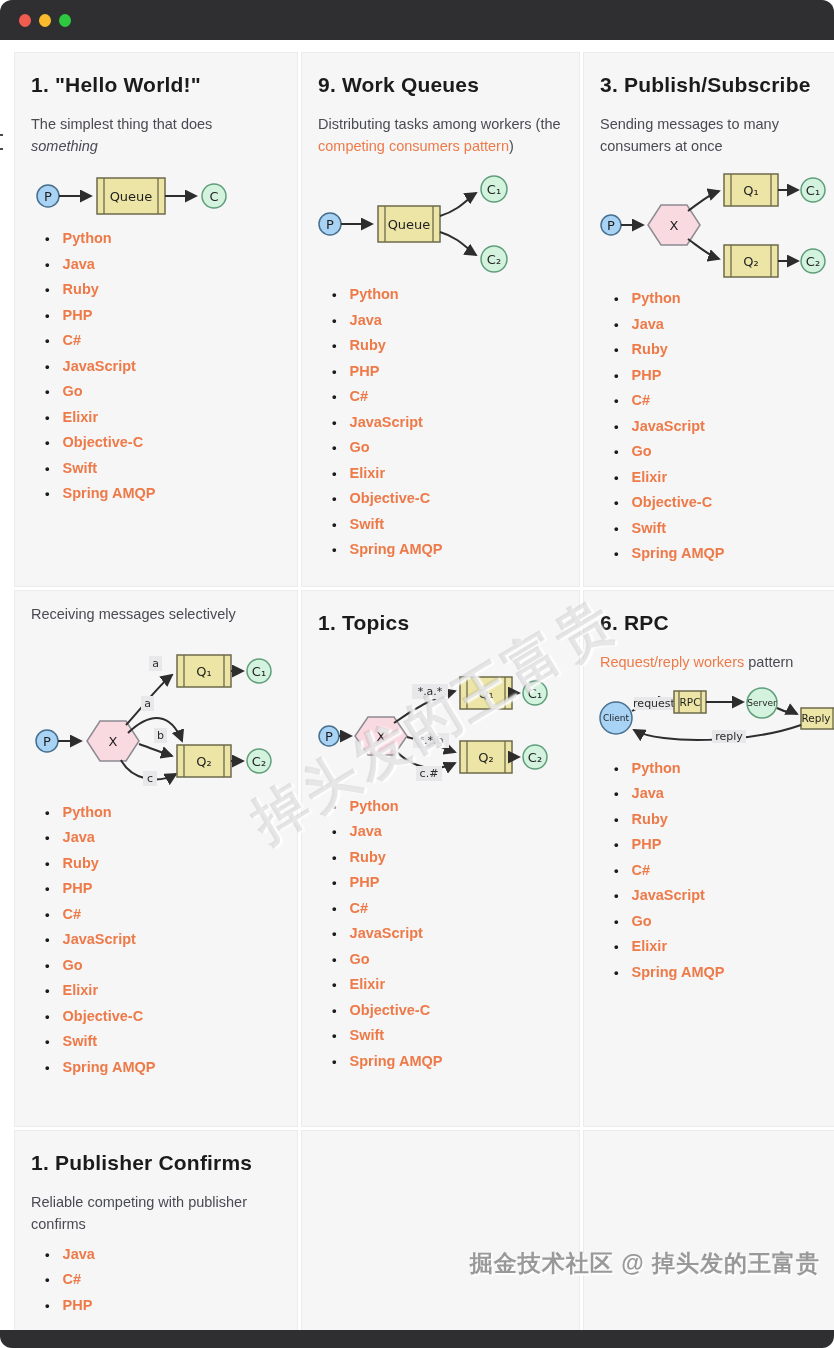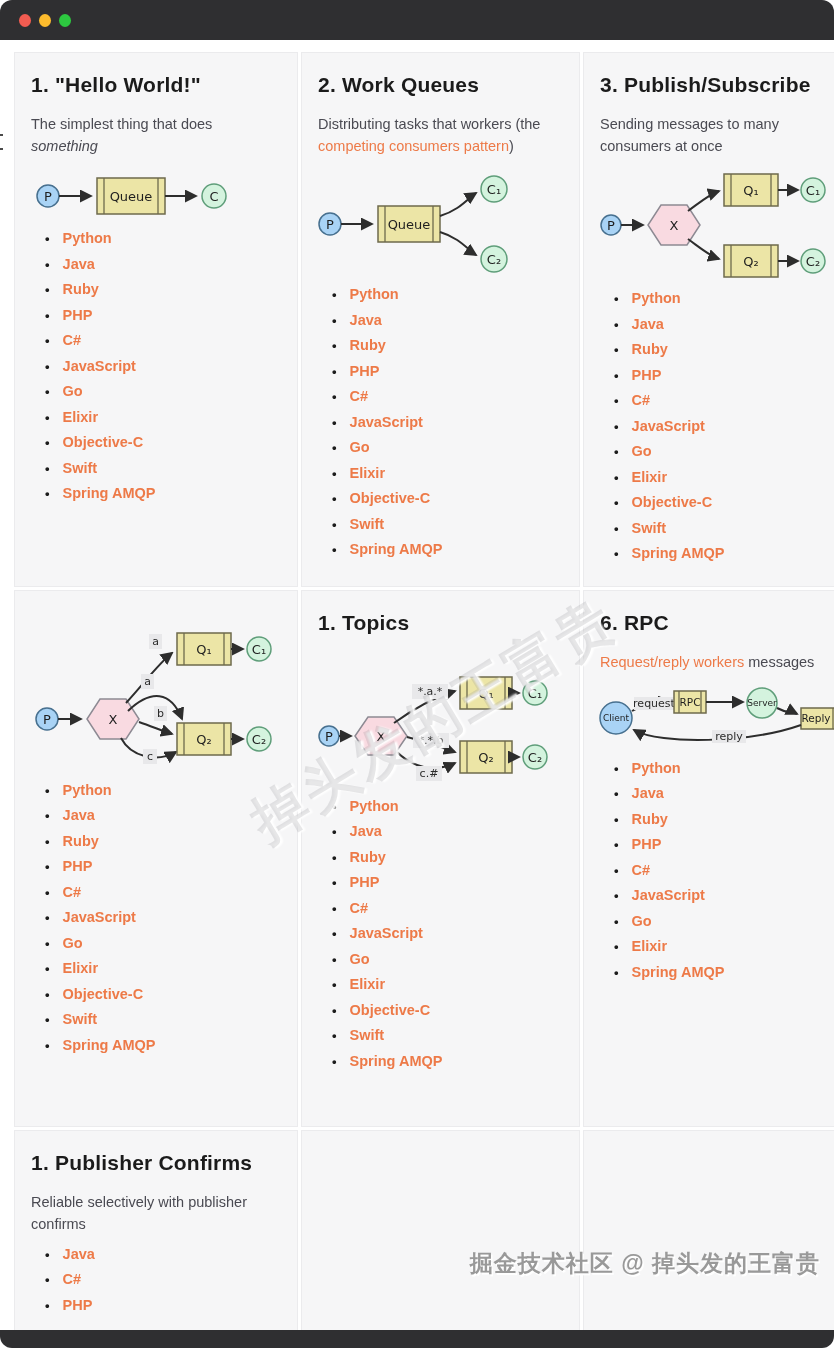--- a/index.html
+++ b/index.html
@@ -100,22 +100,22 @@
             <li class="lang-item"><a class="lnk">JavaScript</a></li>
             <li class="lang-item"><a class="lnk">Go</a></li>
             <li class="lang-item"><a class="lnk">Elixir</a></li>
             <li class="lang-item"><a class="lnk">Objective-C</a></li>
             <li class="lang-item"><a class="lnk">Swift</a></li>
             <li class="lang-item"><a class="lnk">Spring AMQP</a></li>
           </ul>
       </section>
 
       <section class="card">
-        <h2 class="card-title">2. Work Queues</h2>
-        <p class="card-desc"><span>Distributing tasks that workers (the </span><a class="lnk">competing consumers pattern</a><span>)</span></p>
+        <h2 class="card-title">9. Work Queues</h2>
+        <p class="card-desc"><span>Distributing tasks among workers (the </span><a class="lnk">competing consumers pattern</a><span>)</span></p>
         <div class="diagram">
           <svg width="195" height="102" viewBox="0 0 195 102">
             <g>
               <circle class="node-p" cx="12" cy="51" r="11"></circle>
               <text class="svg-label" x="12" y="51">P</text>
             </g>
             <line class="edge" x1="23" y1="51" x2="54" y2="51"></line>
             <g>
               <rect class="box-q" x="60" y="33" width="62" height="36"></rect>
               <line class="box-line" x1="67" y1="33" x2="67" y2="69"></line>
@@ -200,20 +200,21 @@
             <li class="lang-item"><a class="lnk">JavaScript</a></li>
             <li class="lang-item"><a class="lnk">Go</a></li>
             <li class="lang-item"><a class="lnk">Elixir</a></li>
             <li class="lang-item"><a class="lnk">Objective-C</a></li>
             <li class="lang-item"><a class="lnk">Swift</a></li>
             <li class="lang-item"><a class="lnk">Spring AMQP</a></li>
           </ul>
       </section>
 
       <section class="card">
+        <p class="card-desc">Receiving messages selectively</p>
         <div class="diagram">
           <svg width="250" height="152" viewBox="0 0 250 152">
             <g>
               <circle class="node-p" cx="16" cy="100" r="11"></circle>
               <text class="svg-label" x="16" y="100">P</text>
             </g>
             <line class="edge" x1="27" y1="100" x2="50" y2="100"></line>
             <g>
               <polygon class="node-x" points="69,80 95,80 108,100 95,120 69,120 56,100"></polygon>
               <text class="svg-label" x="82" y="100">X</text>
@@ -341,21 +342,21 @@
             <li class="lang-item"><a class="lnk">Go</a></li>
             <li class="lang-item"><a class="lnk">Elixir</a></li>
             <li class="lang-item"><a class="lnk">Objective-C</a></li>
             <li class="lang-item"><a class="lnk">Swift</a></li>
             <li class="lang-item"><a class="lnk">Spring AMQP</a></li>
           </ul>
       </section>
 
       <section class="card">
         <h2 class="card-title">6. RPC</h2>
-        <p class="card-desc"><a class="lnk">Request/reply workers</a><span> messages</span></p>
+        <p class="card-desc"><a class="lnk">Request/reply workers</a><span> pattern</span></p>
         <div class="diagram">
           <svg width="252" height="60" viewBox="0 0 252 60">
             <g>
               <circle class="node-p" cx="16" cy="29" r="16"></circle>
               <text class="svg-label sm" x="16" y="29">Client</text>
             </g>
             <path class="edge" d="M32,22 C42,16 55,13 69,13"></path>
             <g>
               <rect class="tag-bg" x="34" y="8" width="40" height="13"></rect>
               <text class="tag" x="54" y="18">request</text>
@@ -393,21 +394,21 @@
             <li class="lang-item"><a class="lnk">C#</a></li>
             <li class="lang-item"><a class="lnk">JavaScript</a></li>
             <li class="lang-item"><a class="lnk">Go</a></li>
             <li class="lang-item"><a class="lnk">Elixir</a></li>
             <li class="lang-item"><a class="lnk">Spring AMQP</a></li>
           </ul>
       </section>
 
       <section class="card">
         <h2 class="card-title">1. Publisher Confirms</h2>
-        <p class="card-desc">Reliable selectively with publisher confirms</p>
+        <p class="card-desc">Reliable competing with publisher confirms</p>
         <ul class="lang-list">
 
         <li class="lang-item"><a class="lnk">Java</a></li>
             <li class="lang-item"><a class="lnk">C#</a></li>
             <li class="lang-item"><a class="lnk">PHP</a></li>
           </ul>
       </section>
 
       <div class="card"></div>
       <div class="card"></div>

